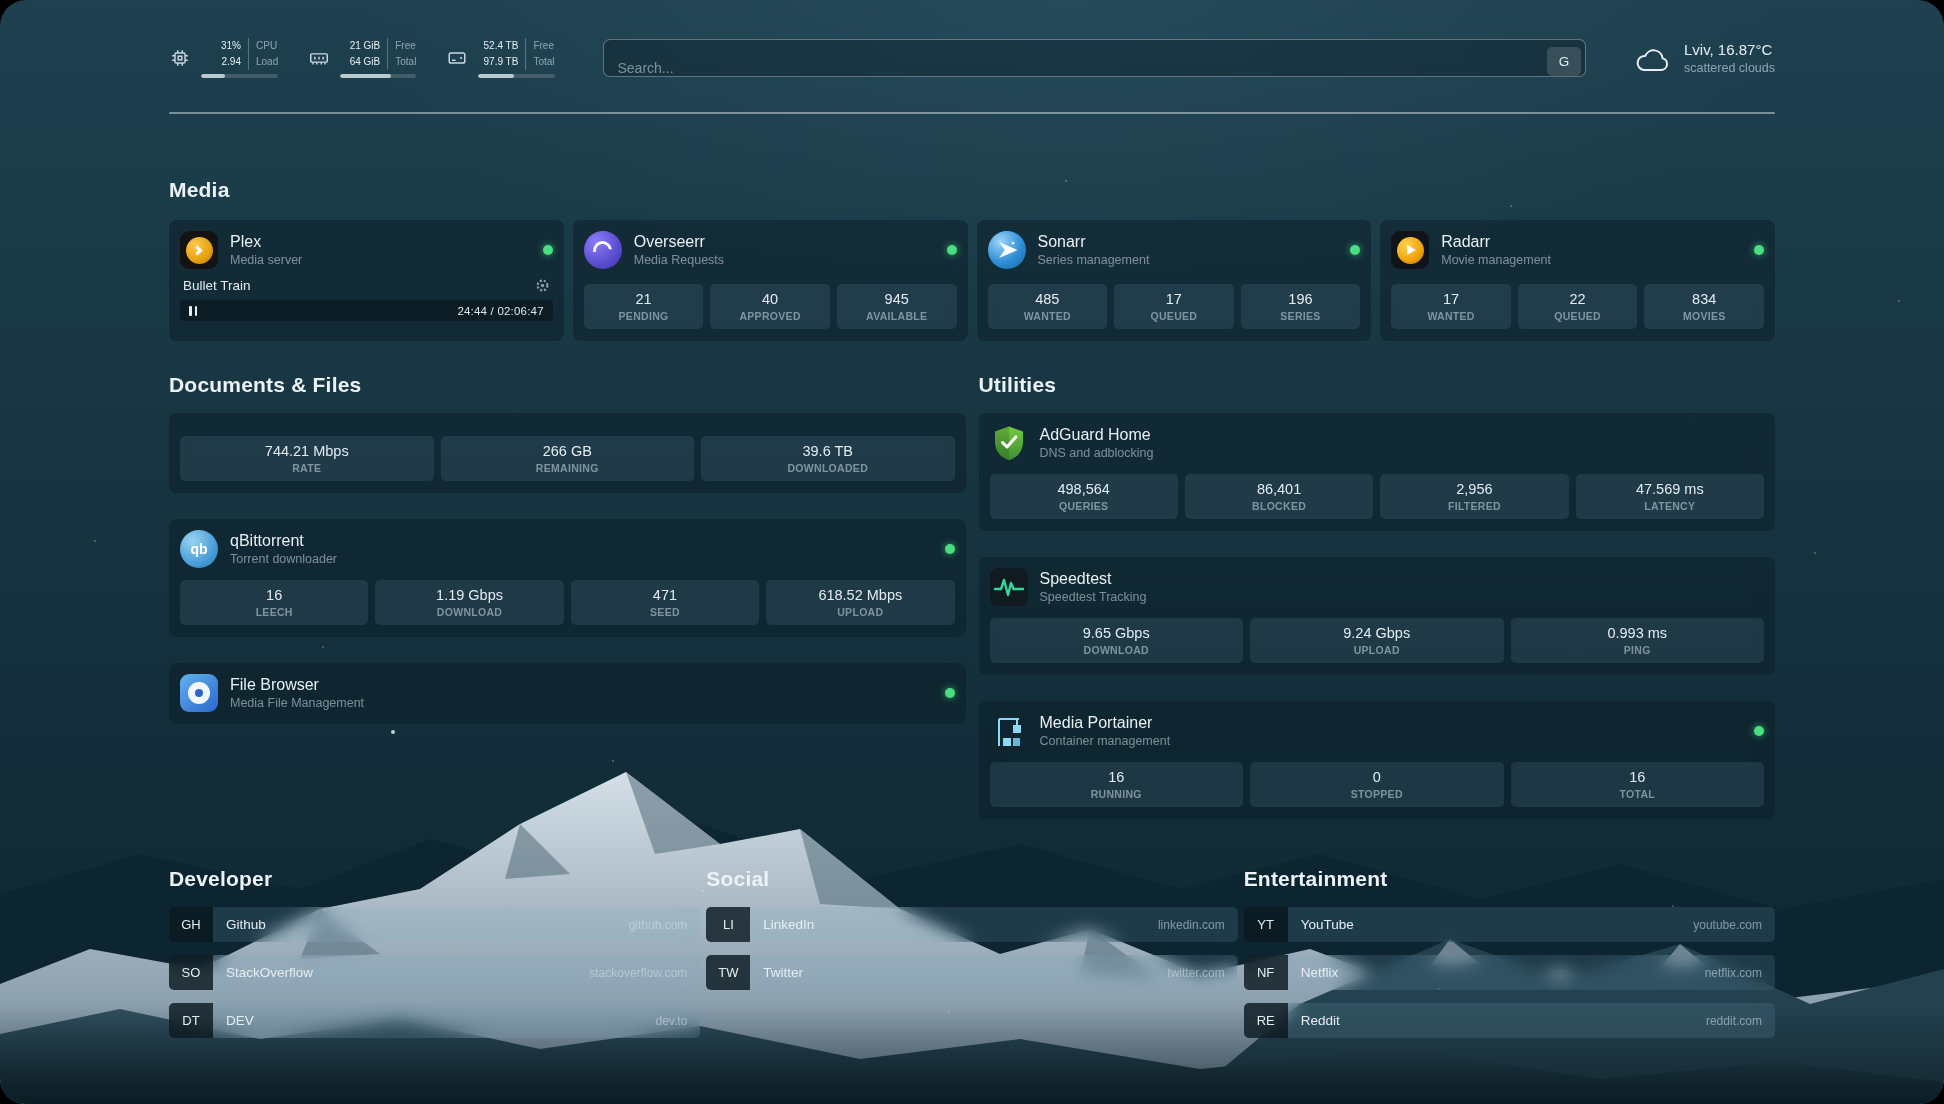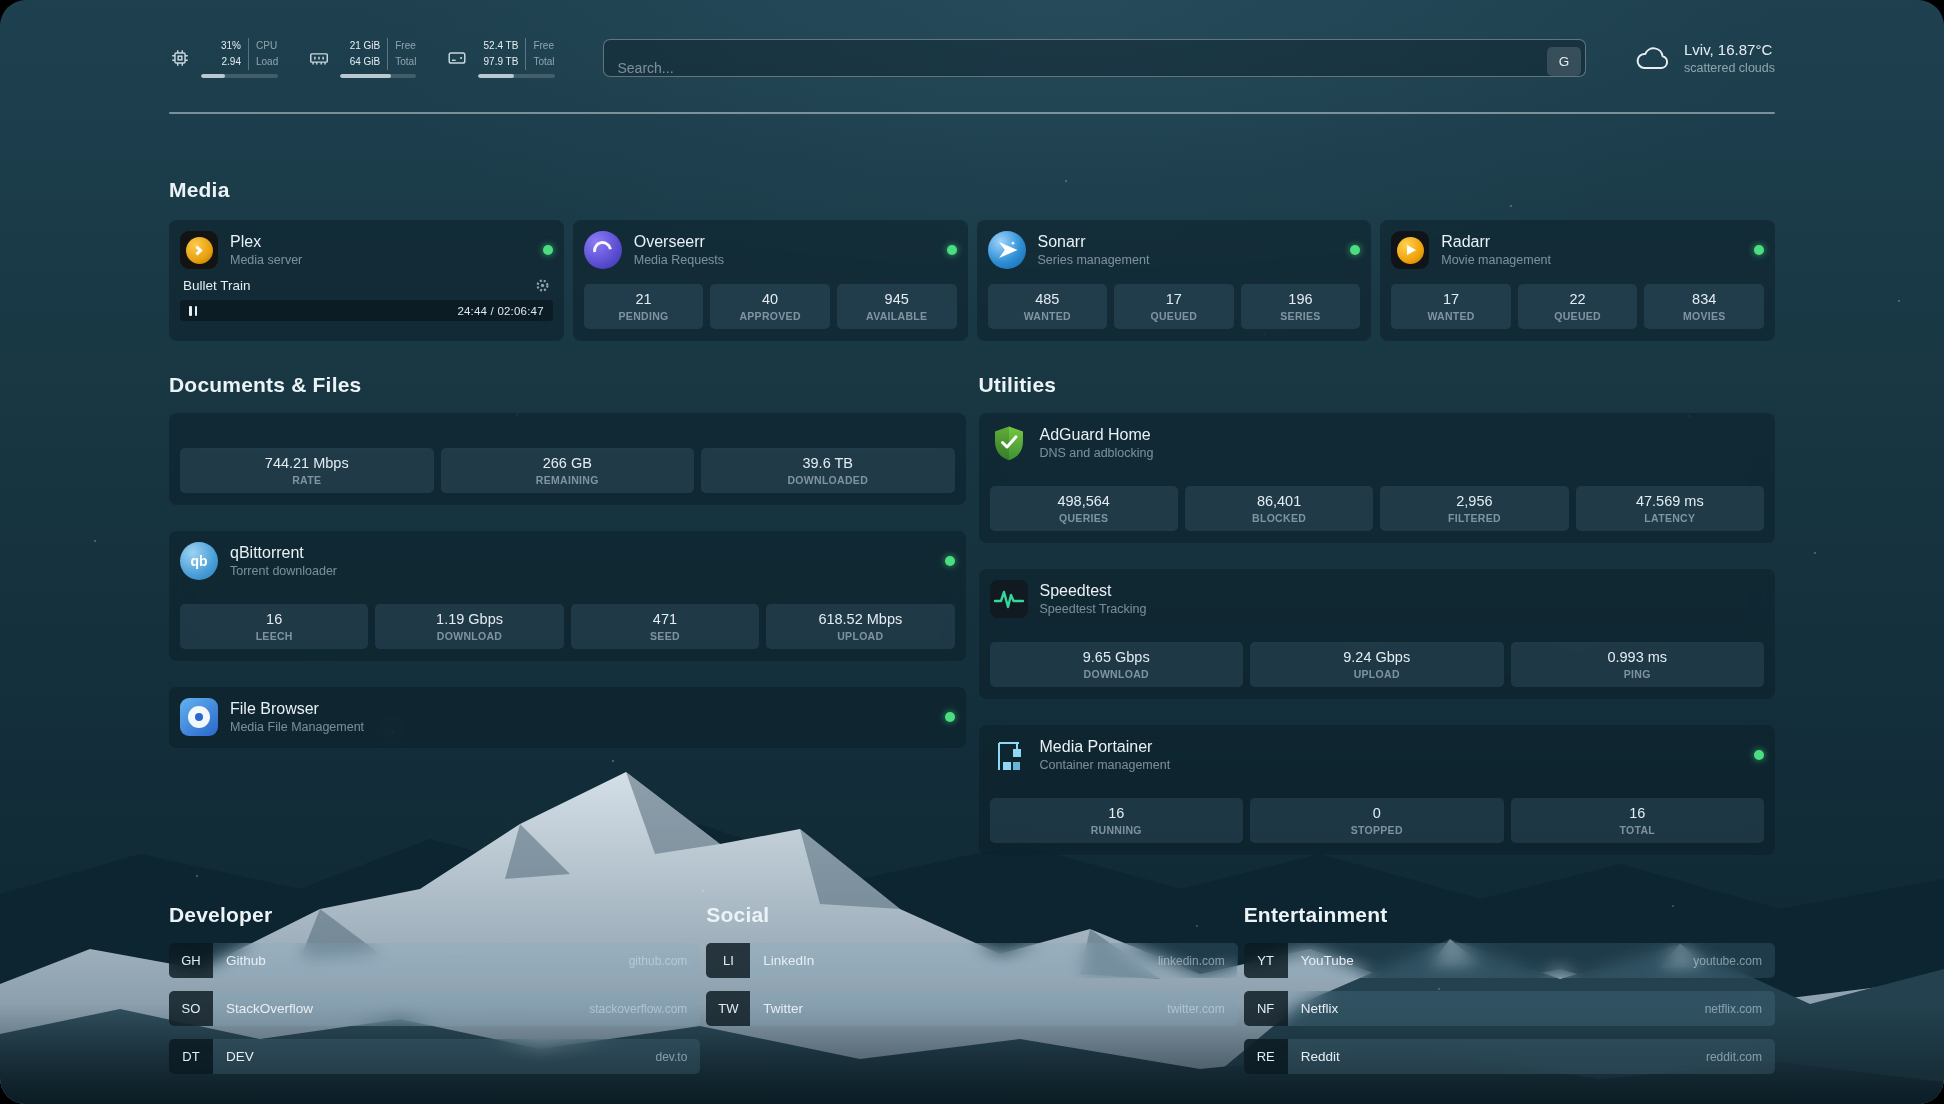--- a/index.html
+++ b/index.html
@@ -49,42 +49,42 @@
   .res-bar .fill { display:block; height:100%; background:rgba(226,238,245,.75); border-radius:2px; }
 
   .search-wrap { flex:1; margin:0 46px 0 48px; height:38px; display:flex; align-items:flex-end;
     background:rgba(9,24,31,.35); border:1px solid rgba(255,255,255,.32); border-radius:7px; }
   .search-wrap input { flex:1; background:transparent; border:0; outline:none; color:#e7eef3; font-size:14px;
     padding:0 14px; font-family:inherit; }
   .search-wrap input::placeholder { color:rgba(223,235,242,.5); }
   .search-btn { width:34px; height:29px; margin-right:4px; border:0; border-radius:5px; cursor:pointer;
     background:rgba(255,255,255,.14); color:#e7eef3; font-size:13.5px; font-family:inherit; }
 
-  .weather { display:flex; gap:12px; align-items:center; }
+  .weather { display:flex; gap:12px; align-items:flex-end; }
   .cloud { width:40px; height:30px; }
   .weather-loc { font-size:15px; color:#e7eef3; line-height:18px; }
   .weather-cond { font-size:12.5px; color:rgba(213,228,237,.6); margin-top:2px; }
 
   .divider { margin-top:34px; height:2px; background:rgba(235,244,248,.45); border-radius:1px; }
 
   .section-title { font-size:21px; font-weight:600; color:#ecf3f7; letter-spacing:.2px; }
   .media-title { margin:64px 0 18px; }
   .col-title { margin:0 0 16px; }
 
   .media-grid { display:grid; grid-template-columns:repeat(4,1fr); gap:9px; }
   .two-col { display:grid; grid-template-columns:1fr 1fr; gap:13px; margin-top:32px; align-items:start; }
   .col .card + .card { margin-top:26px; }
 
   .card { background:rgba(12,31,40,.52); border-radius:8px; padding:11px 11px 12px; backdrop-filter:blur(10px); }
   .card-head { display:flex; align-items:center; gap:12px; }
   .card-name { font-size:16px; color:#eaf1f5; font-weight:500; line-height:19px; }
   .card-desc { font-size:12.5px; color:rgba(210,226,236,.55); line-height:16px; margin-top:1px; }
   .status-dot { margin-left:auto; width:10px; height:10px; border-radius:50%; background:#4ade80;
     box-shadow:0 0 7px rgba(74,222,128,.7); flex:none; }
-  .stats { display:grid; gap:7px; margin-top:24px; }
+  .stats { display:grid; gap:7px; margin-top:12px; }
   .media-grid .stats { margin-top:15px; }
   .stats-3 { grid-template-columns:repeat(3,1fr); }
   .stats-4 { grid-template-columns:repeat(4,1fr); }
   .stat { background:rgba(125,173,196,.14); border-radius:5px; text-align:center; padding:6px 4px 7px; }
   .stat-value { font-size:14.5px; color:#e4edf2; line-height:19px; }
   .stat-label { font-size:10.5px; font-weight:700; color:rgba(205,222,233,.55); letter-spacing:.3px; margin-top:1px; }
 
   
   .np-row { display:flex; align-items:center; justify-content:space-between; margin:9px 3px 7px; font-size:13.5px; color:#e4edf2; }
   .gear { width:15px; height:15px; cursor:pointer; }

